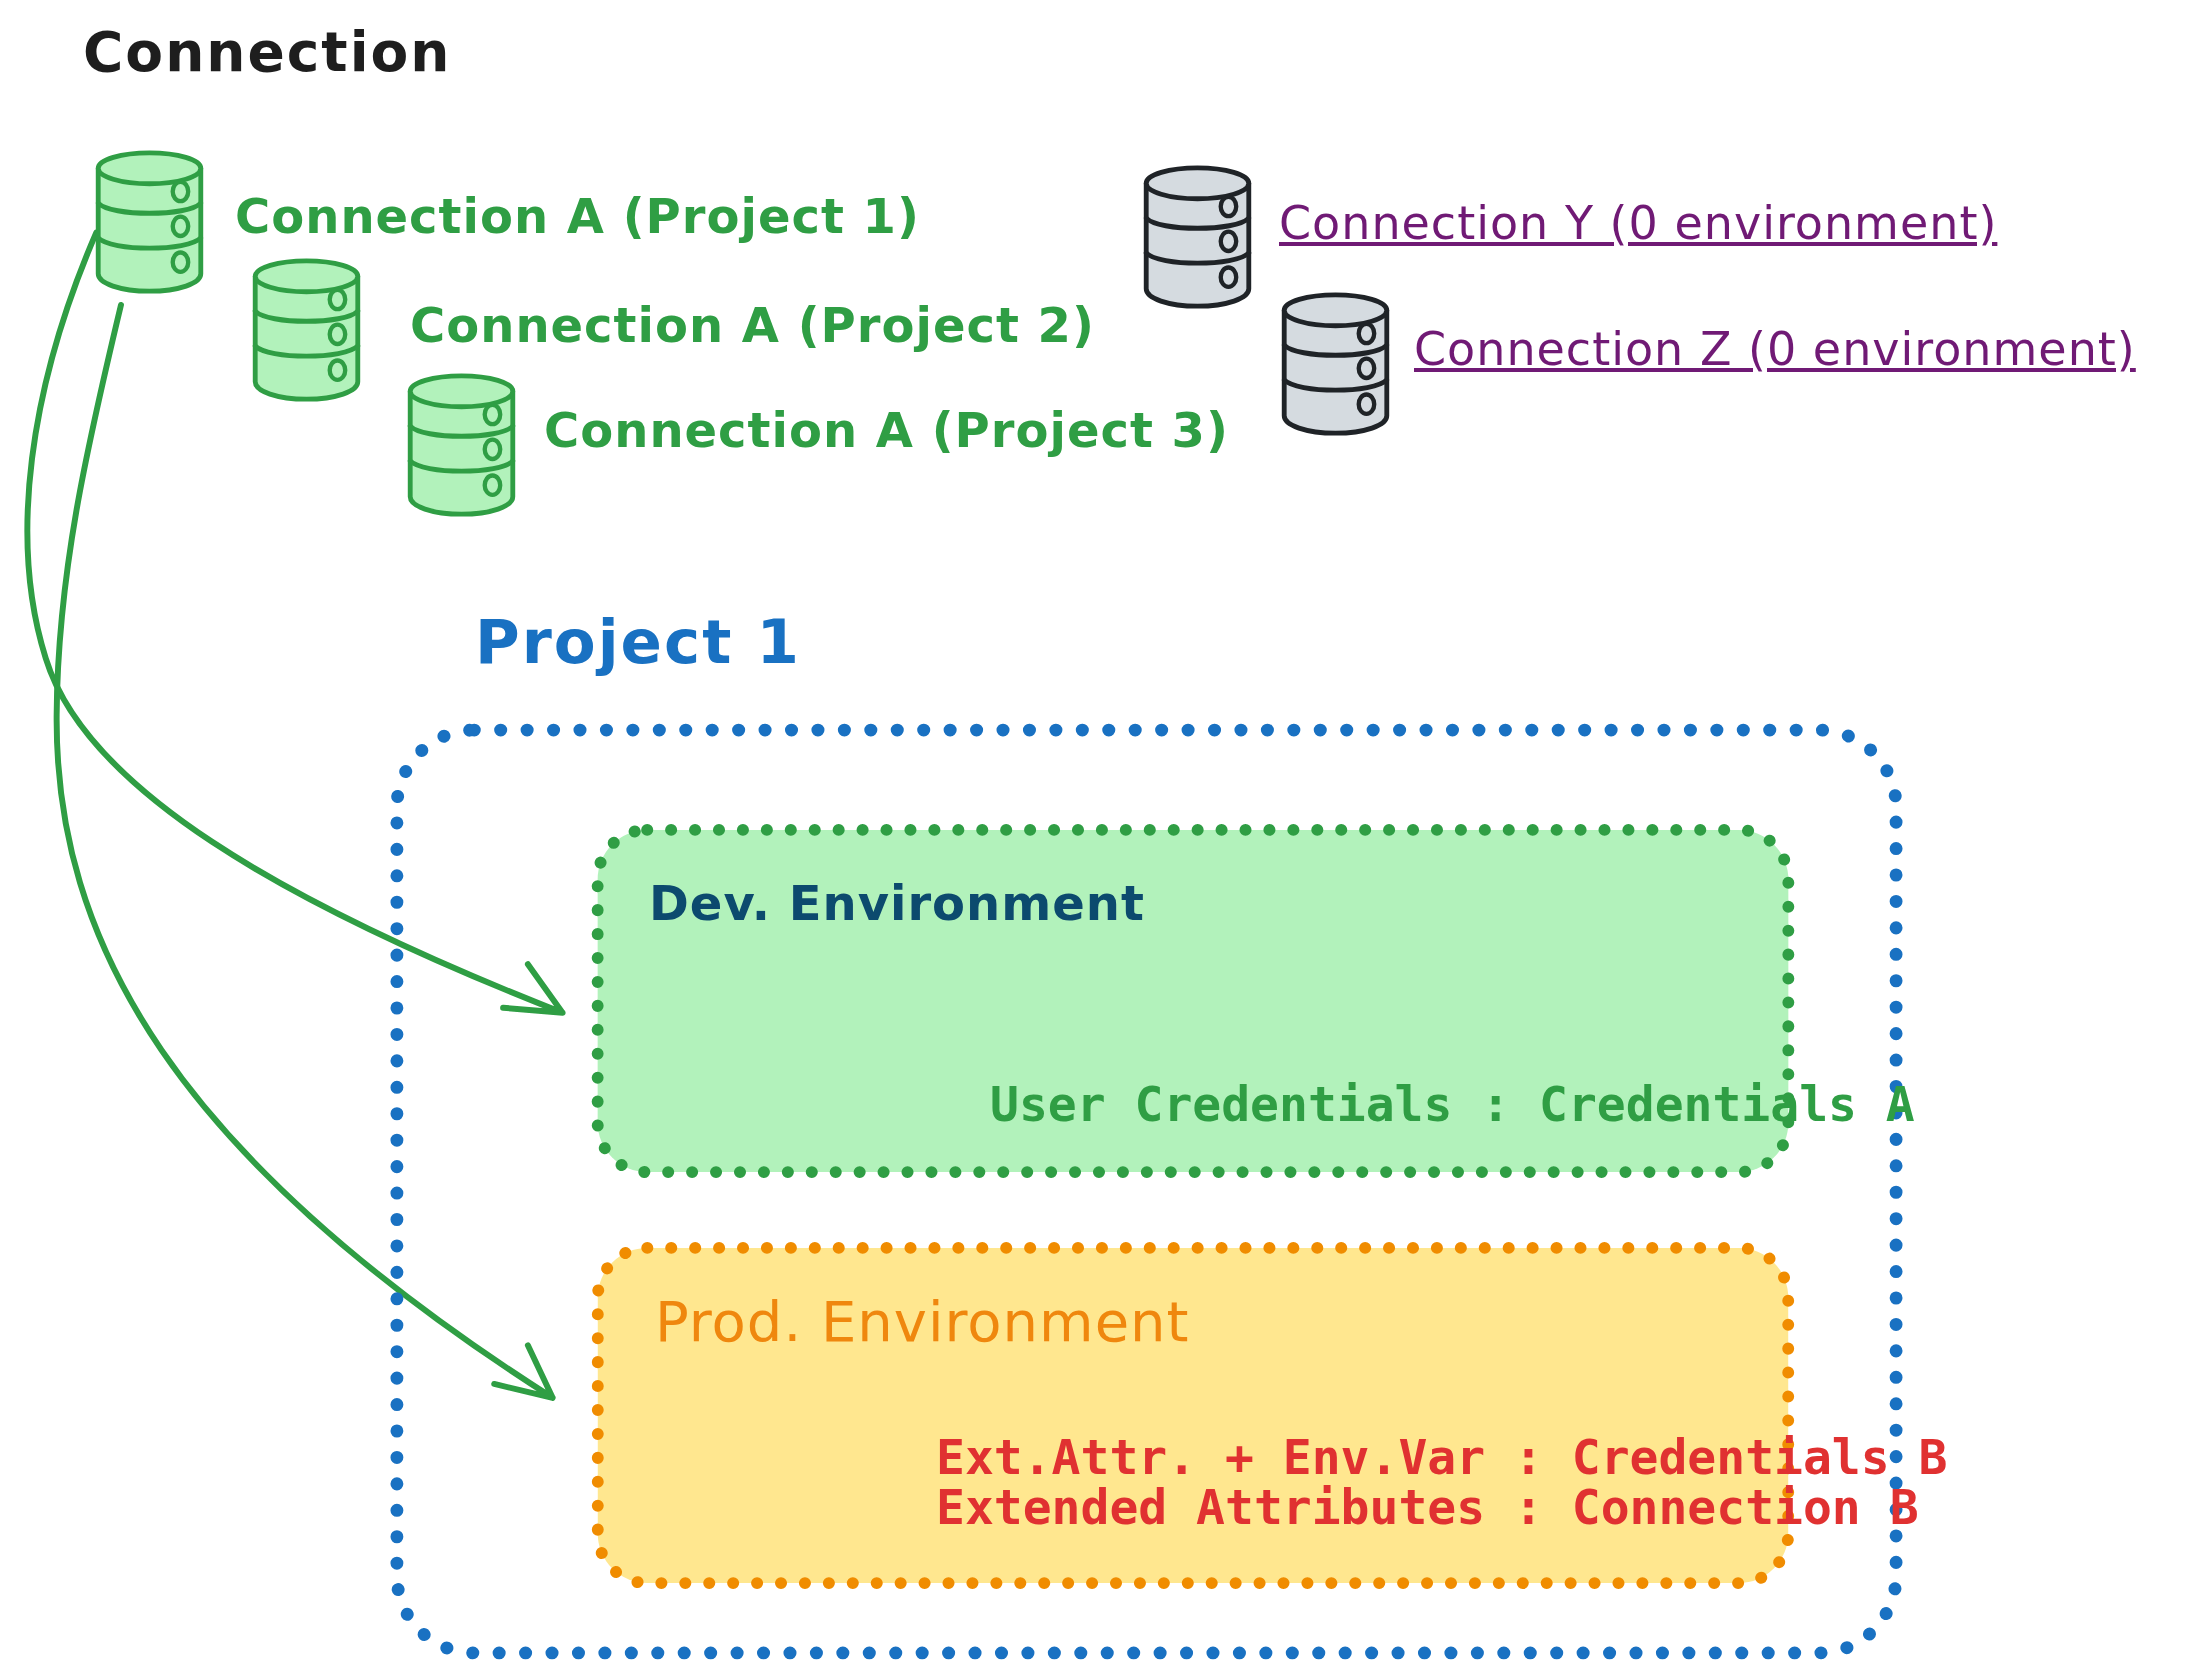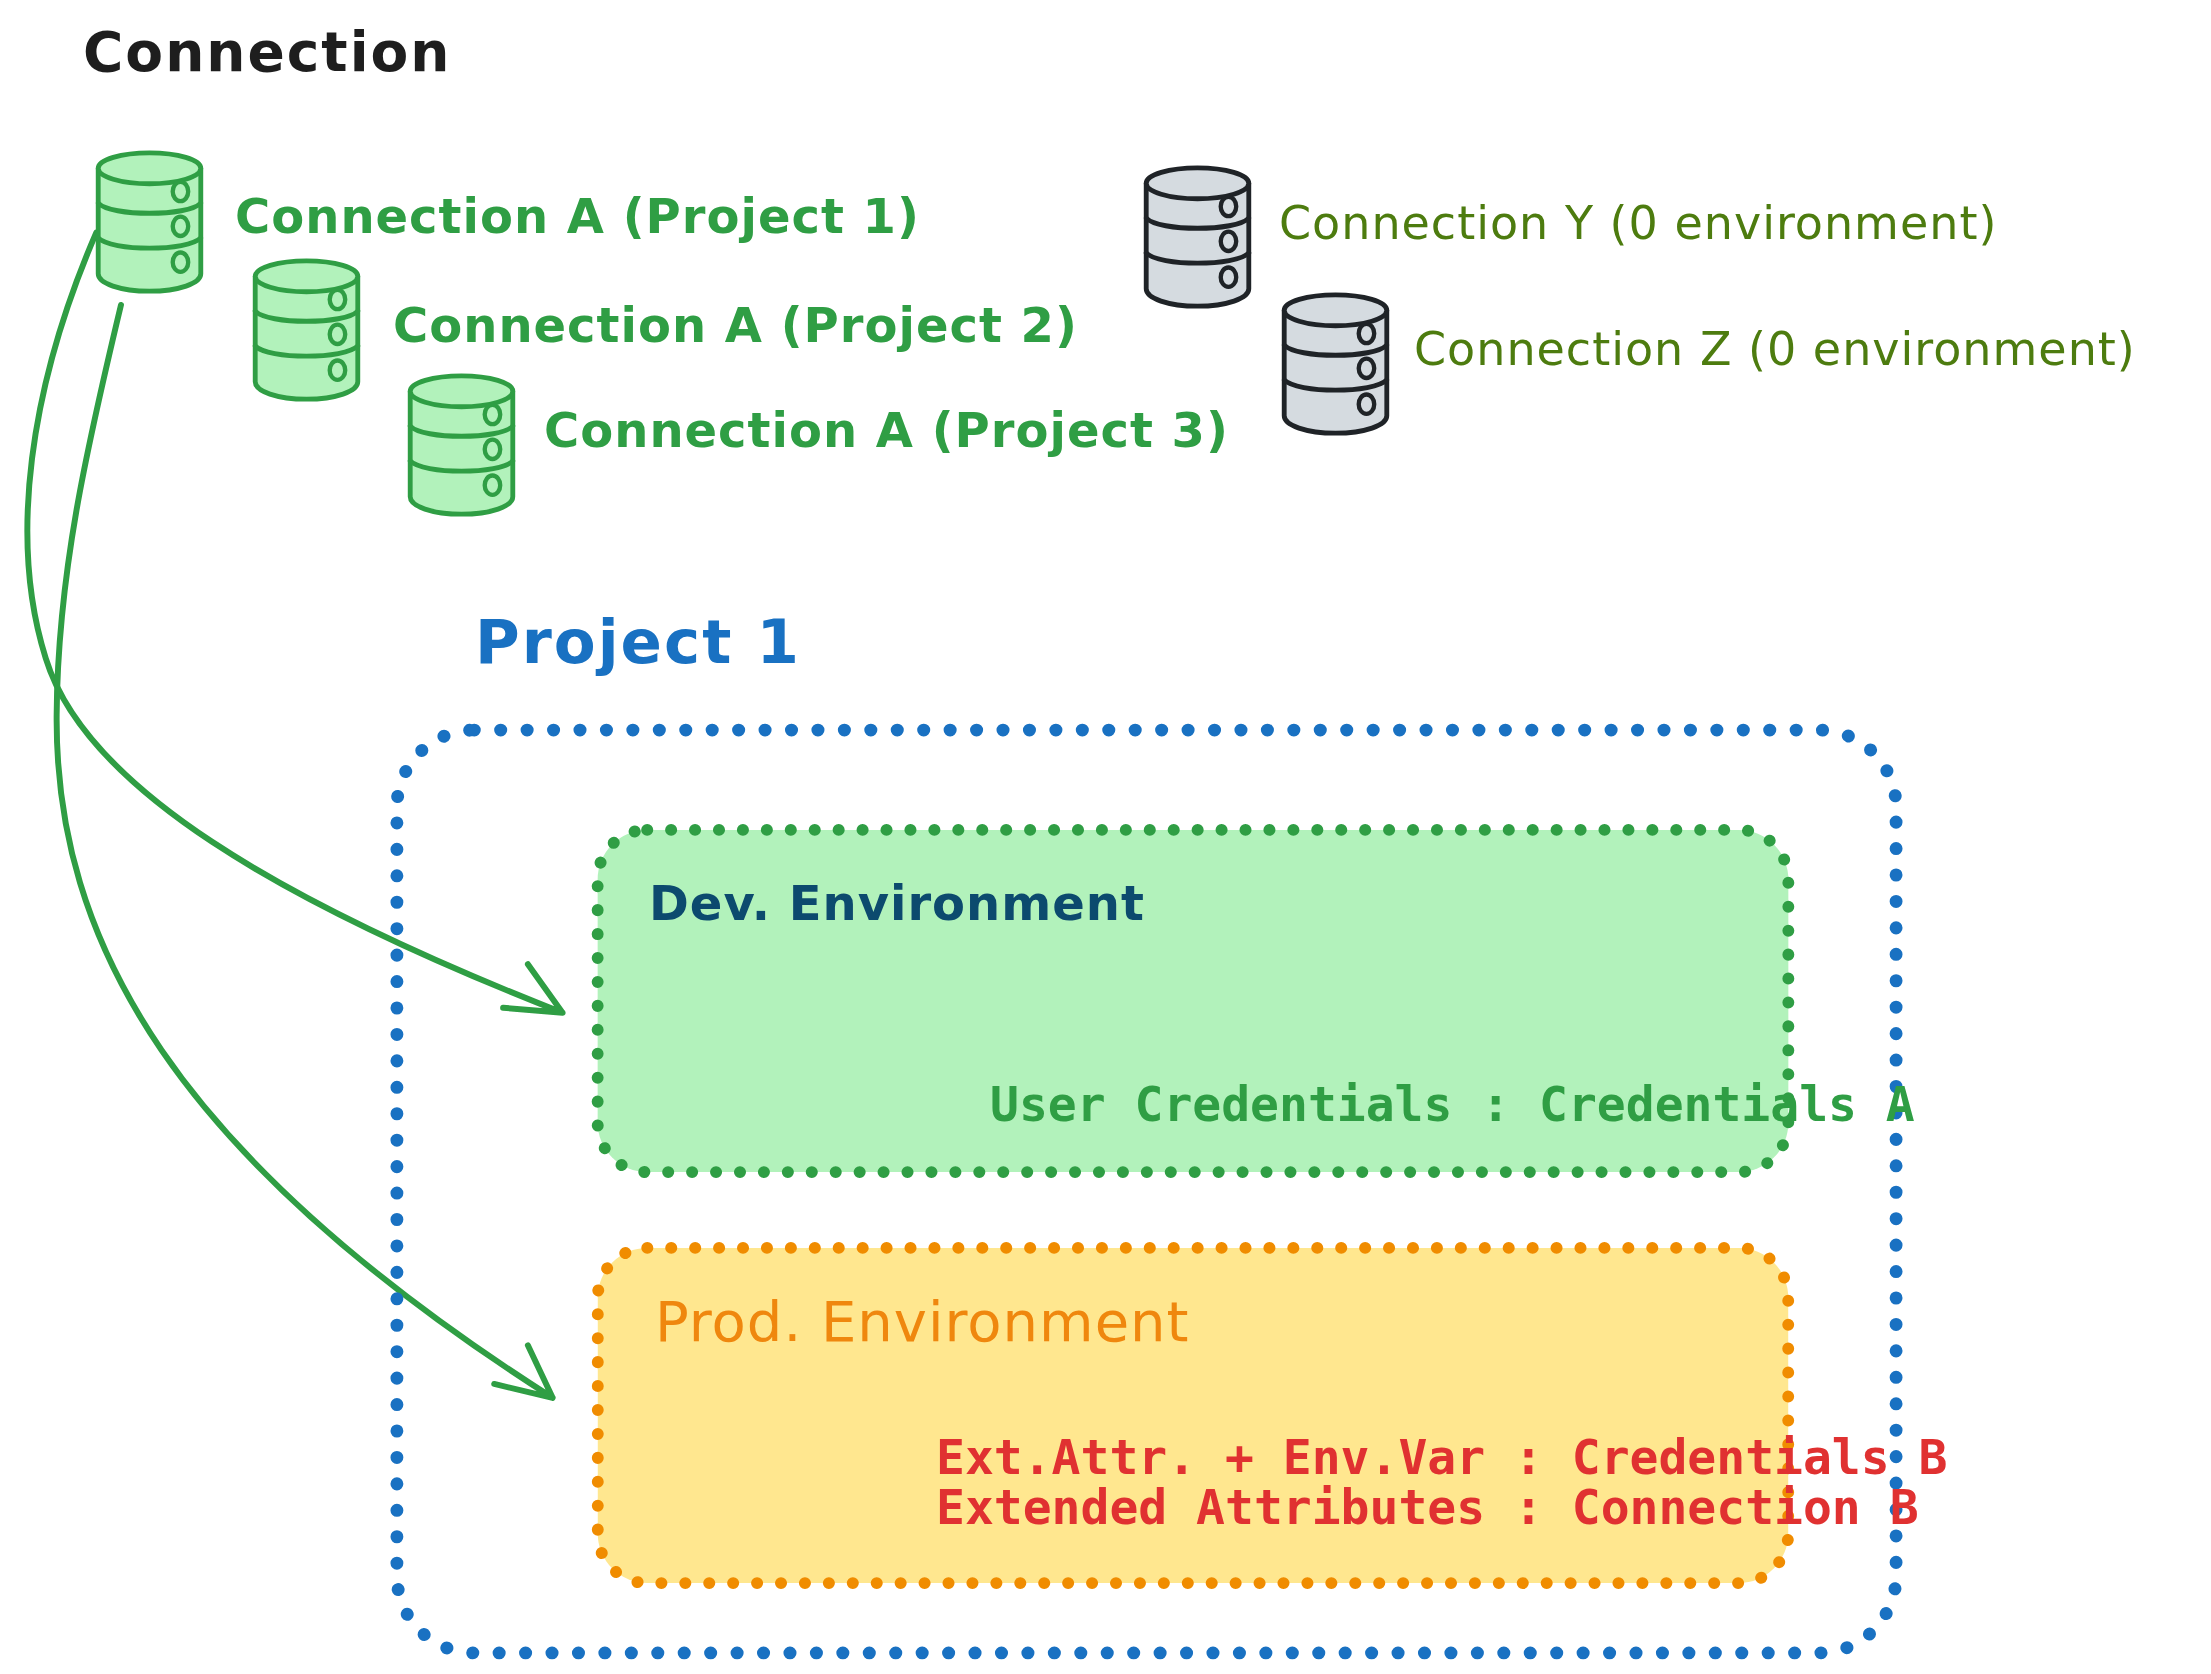--- a/index.html
+++ b/index.html
@@ -10,23 +10,23 @@
     overflow:hidden;
     font-family:"DejaVu Sans",sans-serif;
     color:#1e1e1e;
   }
   .abs{position:absolute;white-space:nowrap;}
 
   
   .t-connections{left:83px;top:20px;font-size:55px;font-weight:700;letter-spacing:2px;color:#1e1e1e;}
   .lbl{font-size:48px;line-height:57px;letter-spacing:1px;color:#2f9e44;font-weight:bold;}
   .lbl-1{left:235px;top:188px;}
-  .lbl-2{left:393px;top:297px;}
+  .lbl-2{left:410px;top:297px;}
   .lbl-3{left:544px;top:402px;}
-  .lbl-dark{font-size:46px;line-height:55px;letter-spacing:1px;color:#4d7c0f;}
+  .lbl-dark{font-size:46px;line-height:55px;letter-spacing:1px;color:#701a75;text-decoration:underline;}
   .lbl-y{left:1279px;top:196px;}
   .lbl-z{left:1414px;top:322px;}
   .t-project{left:475px;top:606px;font-size:61px;font-weight:700;letter-spacing:2px;color:#1971c2;}
   .t-dev{left:649px;top:875px;font-size:48px;font-weight:700;letter-spacing:1px;color:#0c4a6e;}
   .t-prod{left:655px;top:1289px;font-size:56px;font-weight:400;letter-spacing:1px;color:#ef870e;}
 
   
   .mono{font-family:"DejaVu Sans Mono",monospace;font-weight:700;font-size:48px;line-height:50px;}
   .m-dev{left:990px;top:1079px;color:#2f9e44;}
   .m-prod{left:936px;top:1432px;color:#e03131;}

